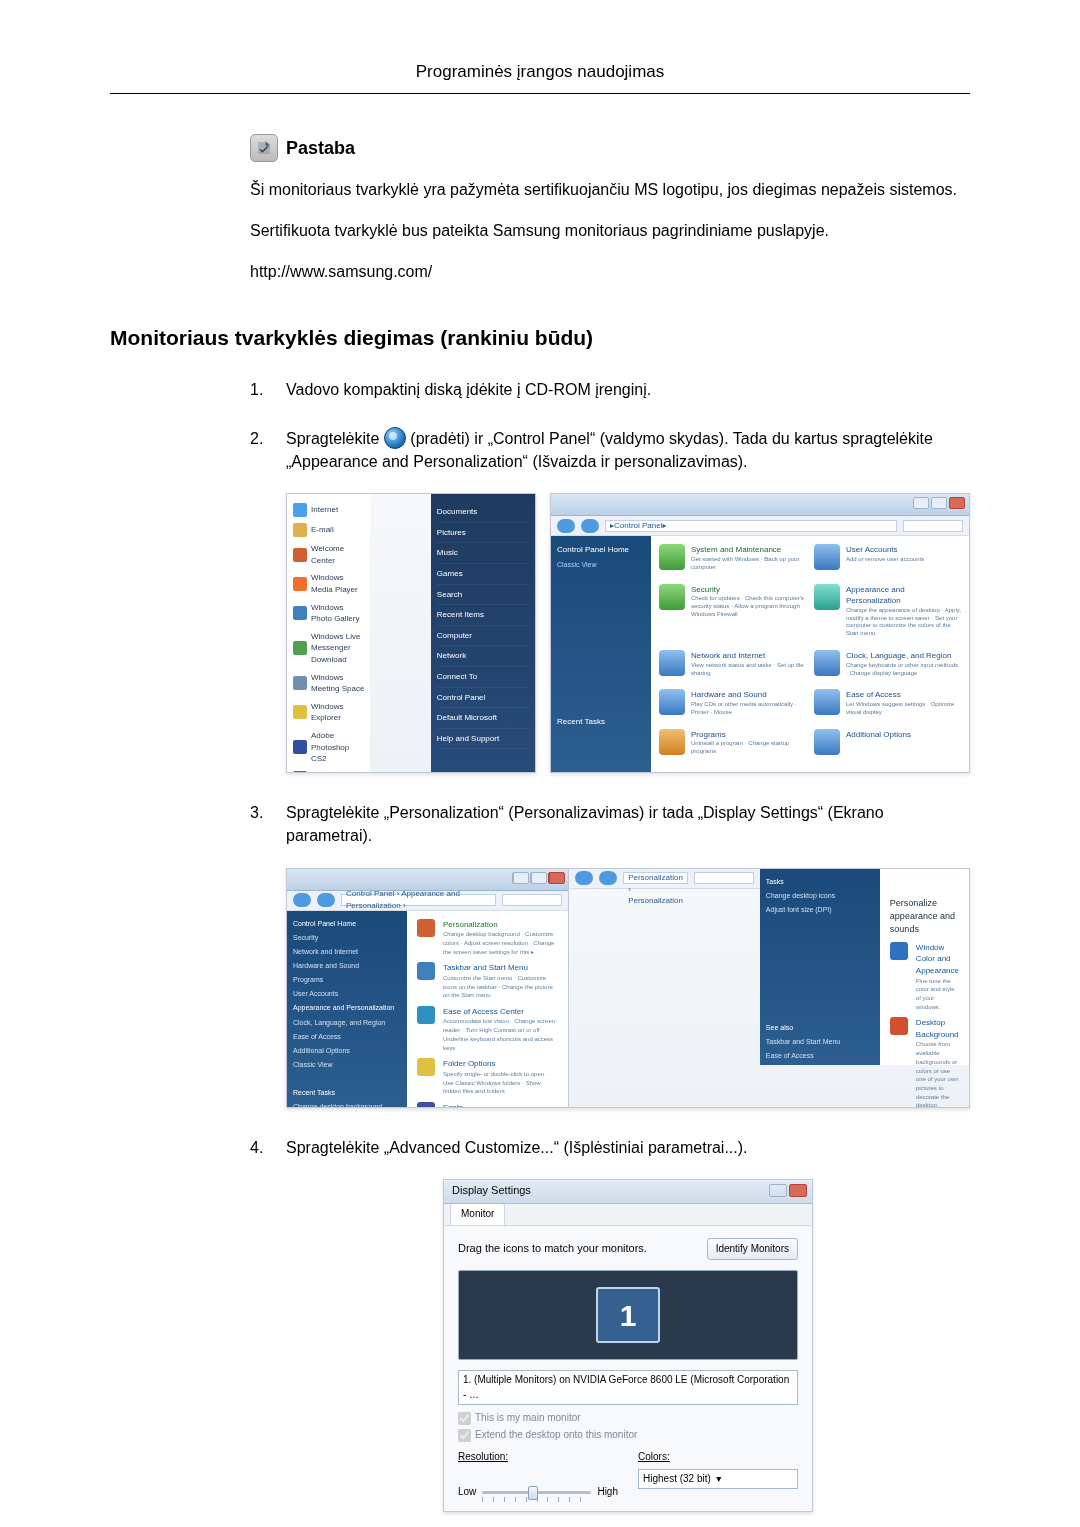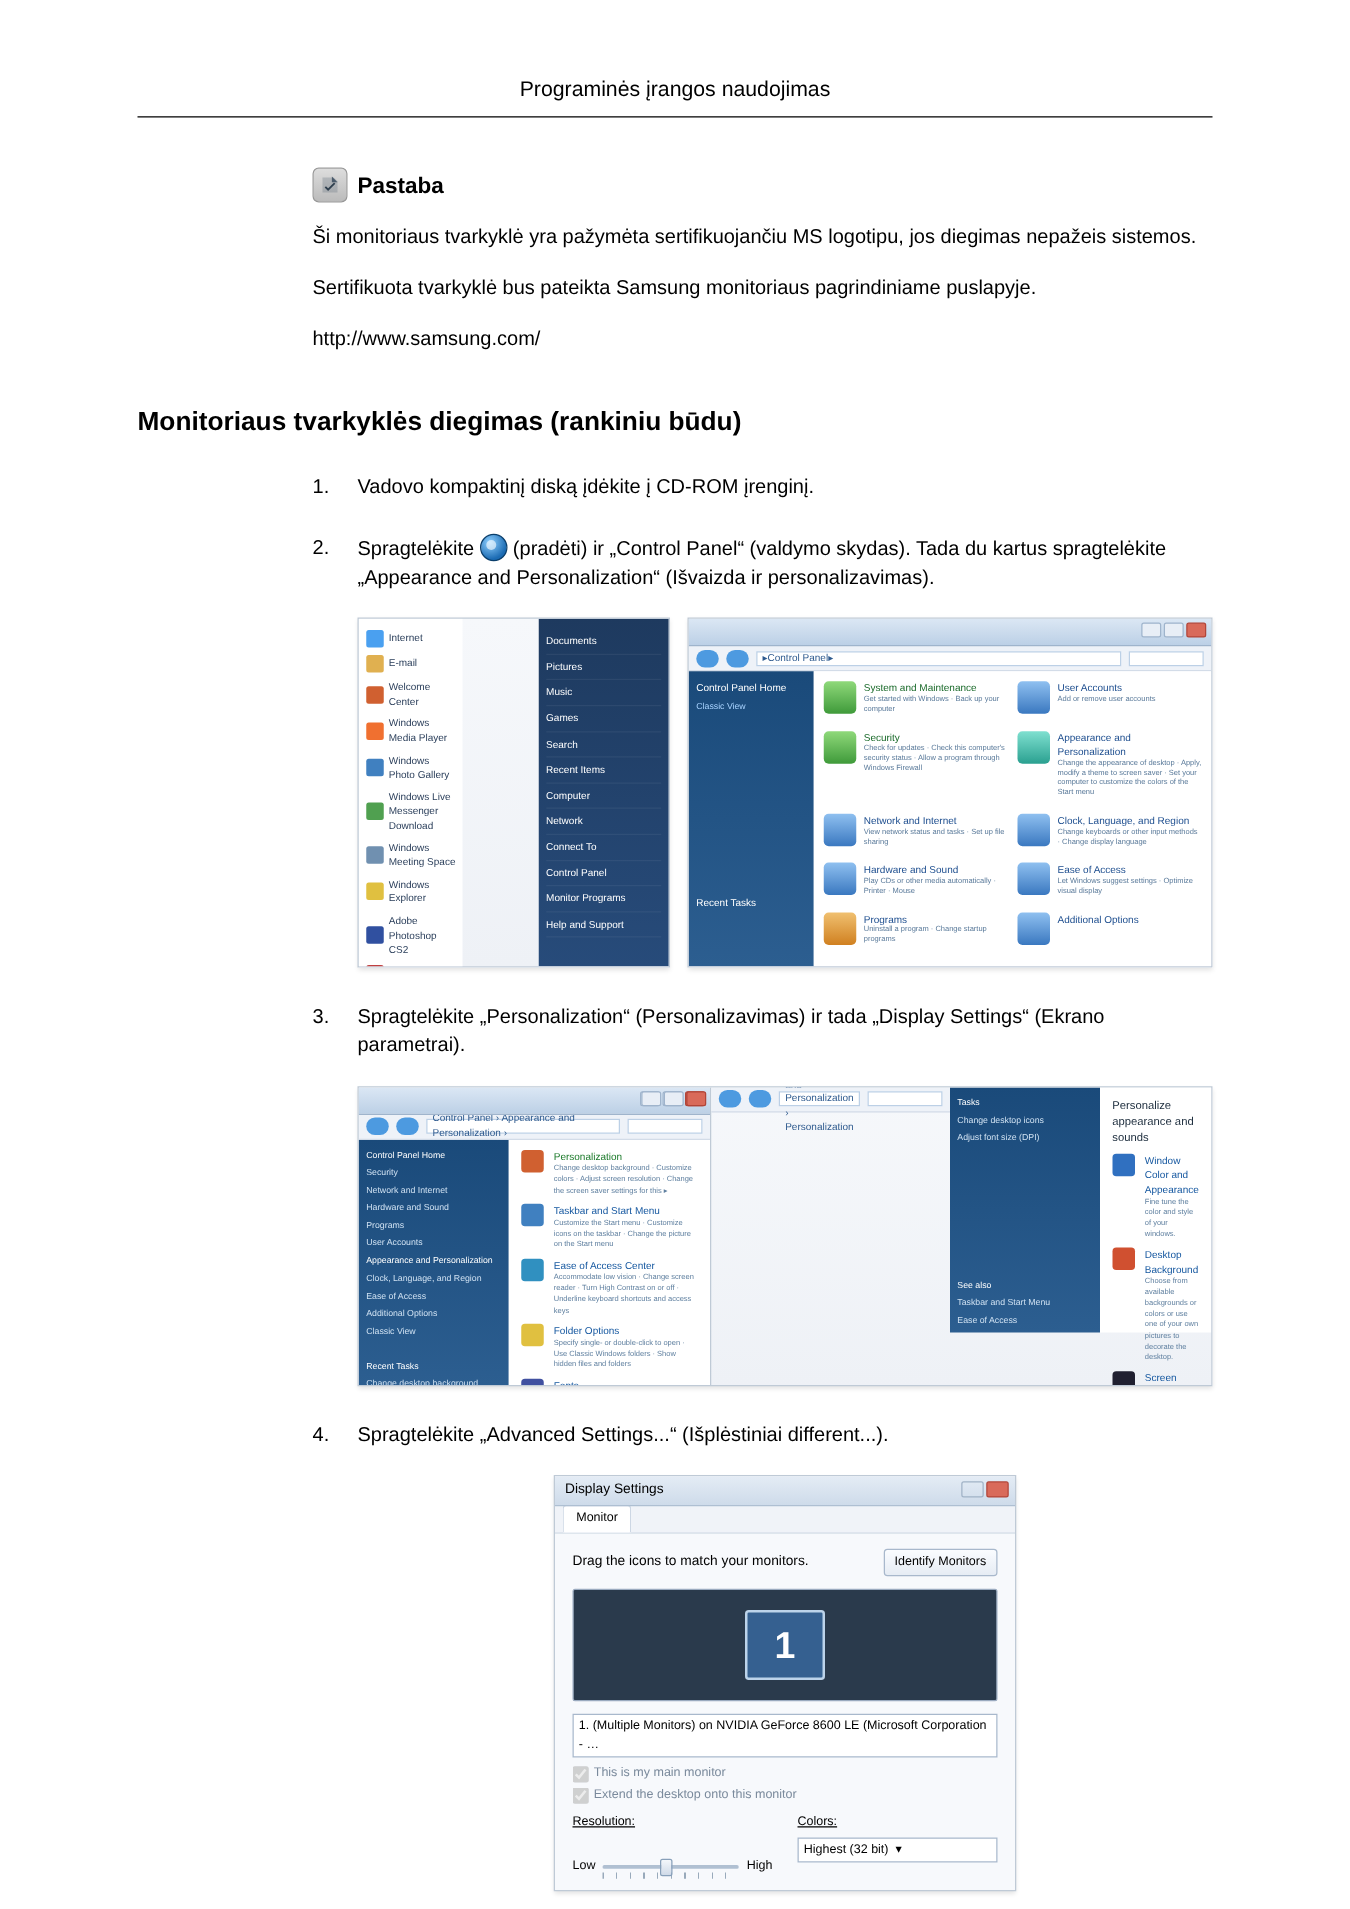--- a/index.html
+++ b/index.html
@@ -273,21 +273,21 @@
             <div>Documents</div>
             <div>Pictures</div>
             <div>Music</div>
             <div>Games</div>
             <div>Search</div>
             <div>Recent Items</div>
             <div>Computer</div>
             <div>Network</div>
             <div>Connect To</div>
             <div>Control Panel</div>
-            <div>Monitor Programs</div>
+            <div>Default Microsoft</div>
             <div>Help and Support</div>
           </div>
         </div>
 
         <div class="shot shot-cp">
           <div class="cp-titlebar">
               <div class="cp-winbtns">
                 <span></span>
                 <span></span>
                 <span class="close"></span>
@@ -485,21 +485,21 @@
               <div class="ap-side">
                 <div class="hi">Tasks</div>
                 <div>Change desktop icons</div>
                 <div>Adjust font size (DPI)</div>
                 <div style="height:100px"></div>
                 <div class="hi">See also</div>
                 <div>Taskbar and Start Menu</div>
                 <div>Ease of Access</div>
               </div>
               <div class="ap-main">
-                <div style="font-size:9px;color:#203040;margin-bottom:6px;">Personalize appearance and sounds</div>
+                <div style="font-size:9px;color:#203040;margin-bottom:6px;margin-top:20px;">Personalize appearance and sounds</div>
                 <div class="ap-row">
                     <span class="ic" style="background:#3070c0"></span>
                     <span class="txt">
                       <div class="hd">Window Color and Appearance</div>
                       <div class="sub">Fine tune the color and style of your windows.</div>
                     </span>
                   </div>
                 <div class="ap-row">
                     <span class="ic" style="background:#d05030"></span>
                     <span class="txt">
@@ -530,21 +530,21 @@
                   </div>
 
               </div>
             </div>
           </div>
         </div>
       </div>
     </li>
 
     <li>
-      <span>Spragtelėkite „Advanced Settings...“ (Išplėstiniai different...).</span>
+      <span>Spragtelėkite „Advanced Customize...“ (Išplėstiniai parametrai...).</span>
 
       <div class="shot-row">
         <div class="shot shot-ds">
           <div class="ds-title">
             <span>Display Settings</span>
             <div class="winbtns">
                 <span></span>
                 <span class="cl"></span>
               </div>
           </div>

